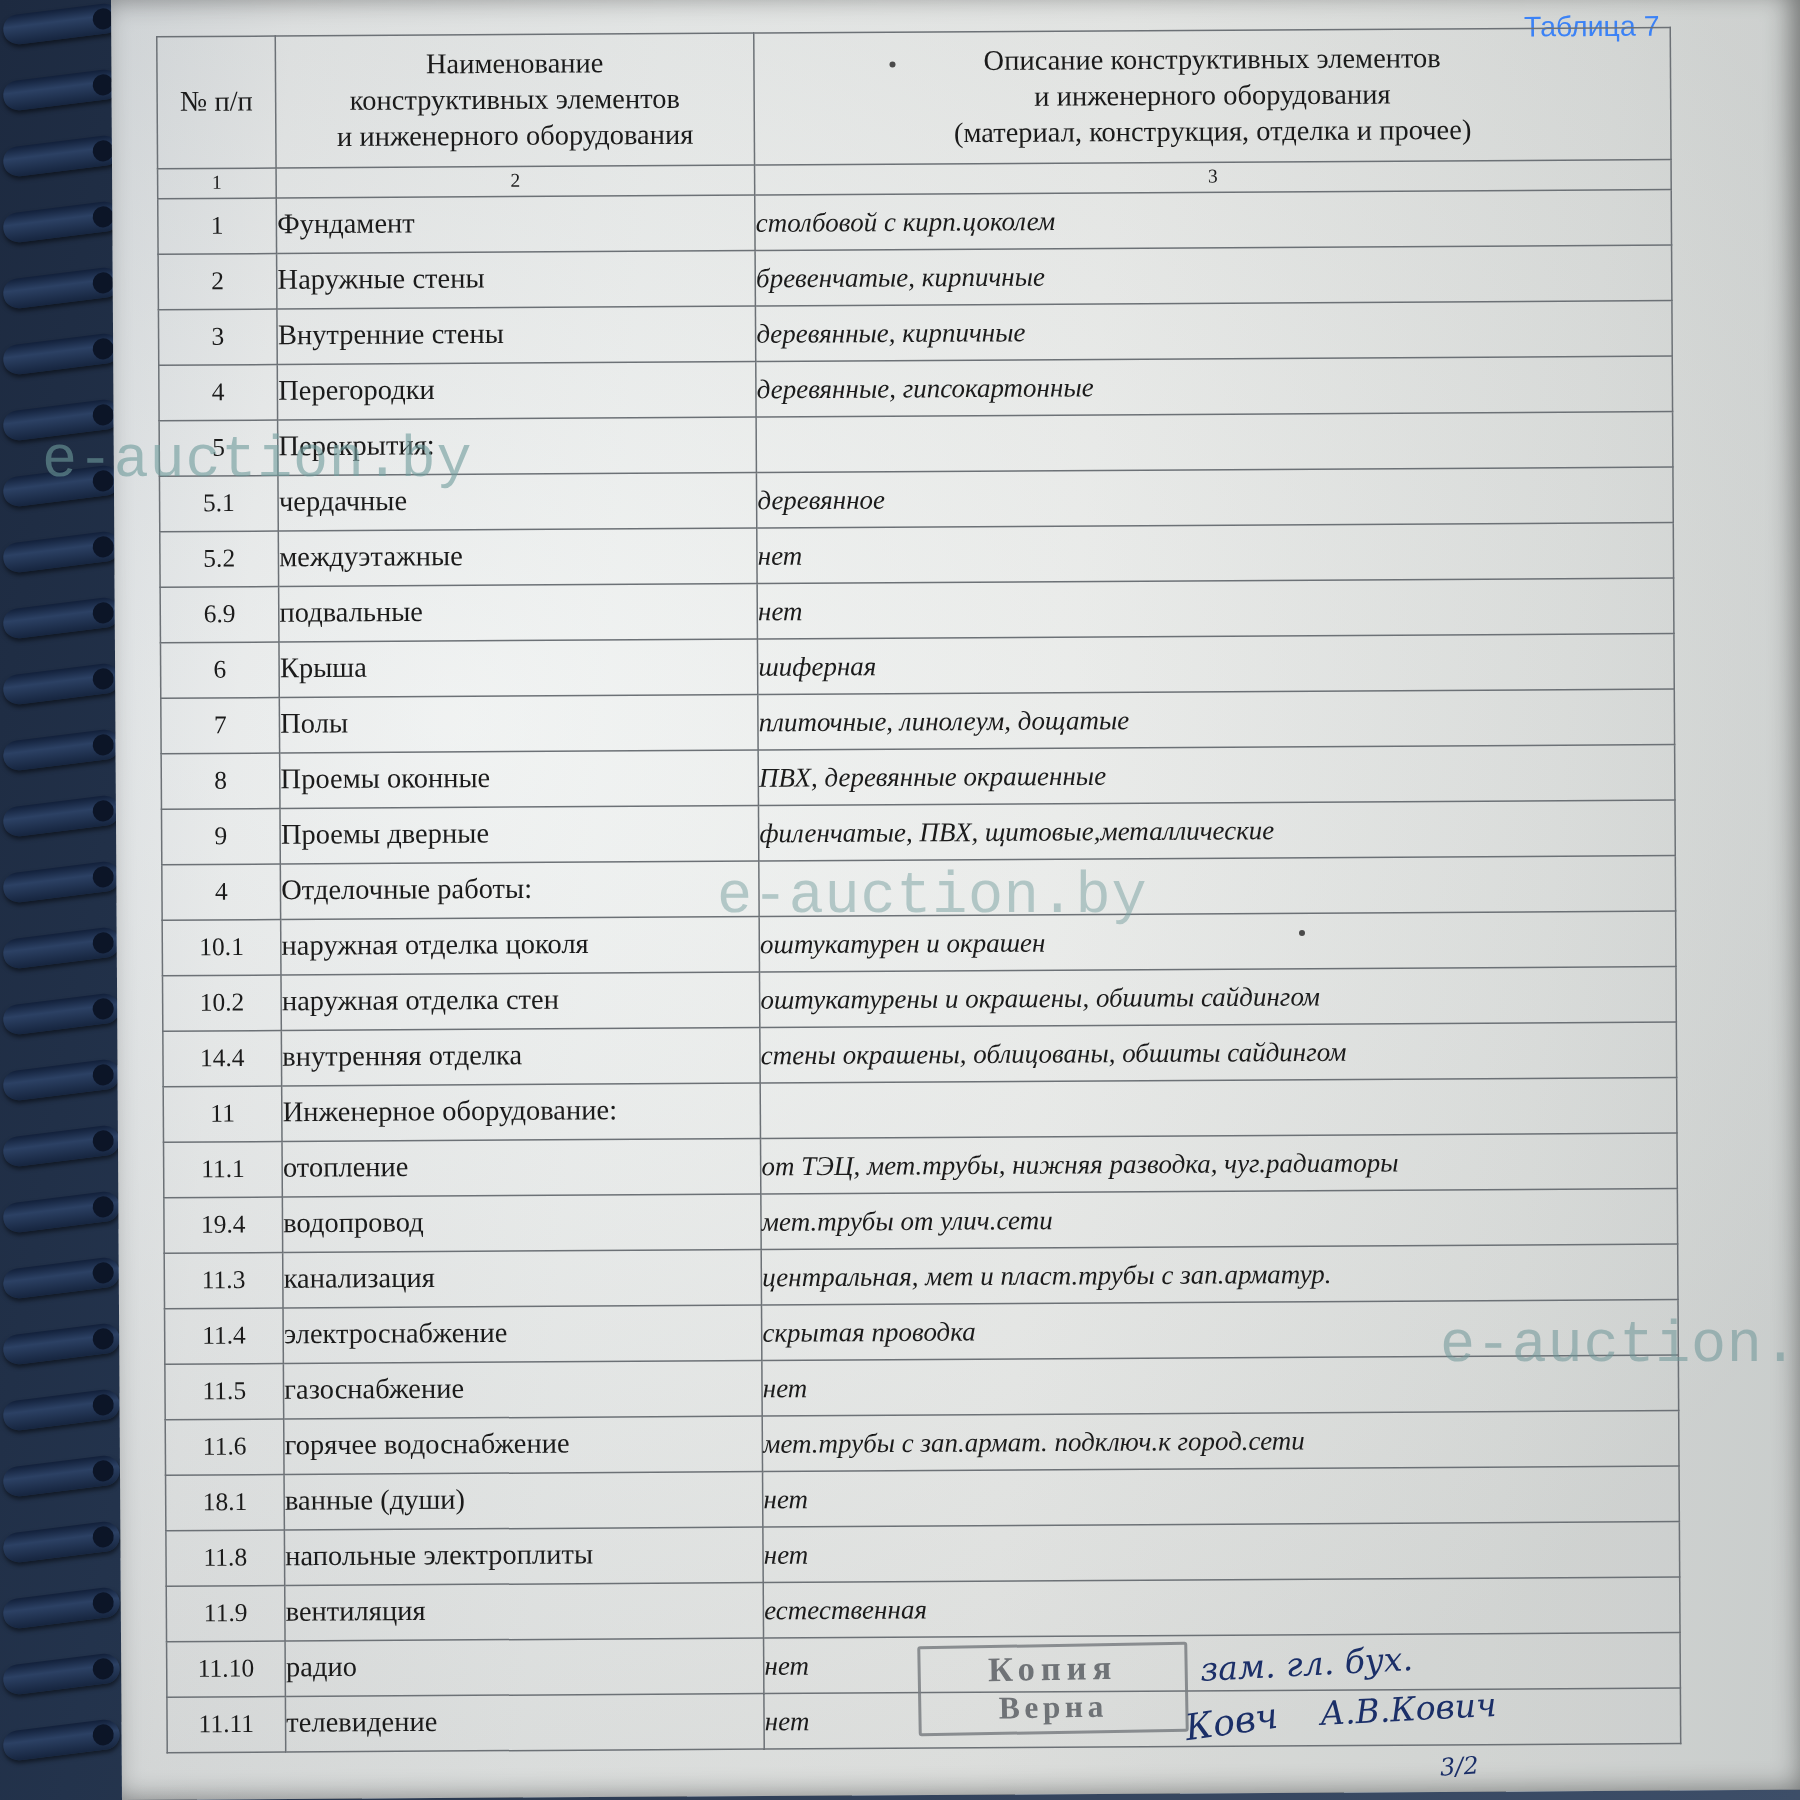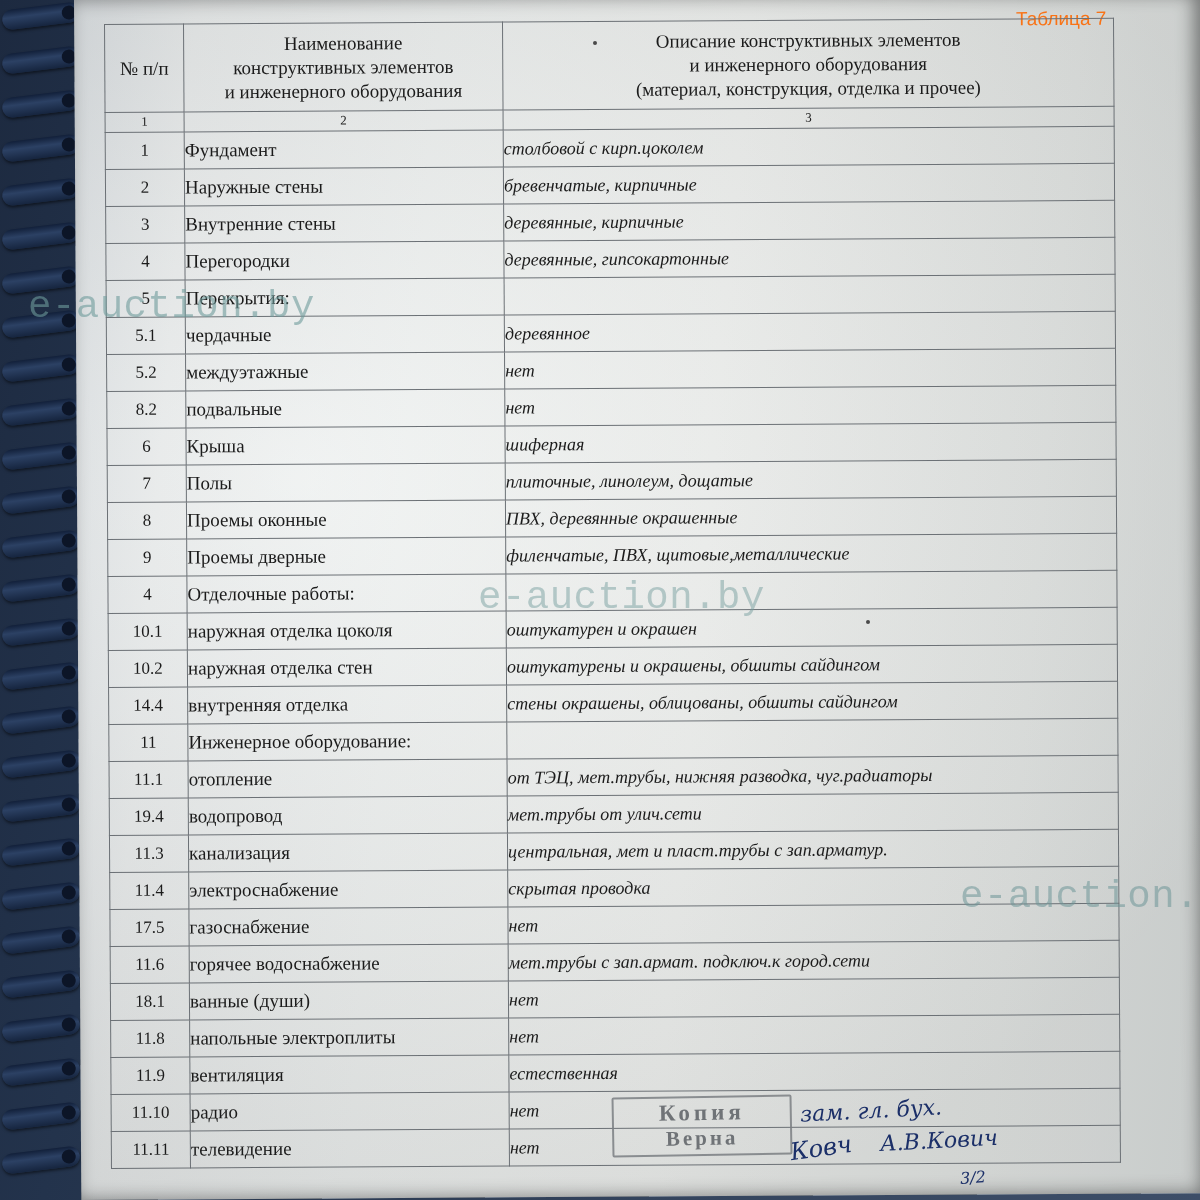--- a/index.html
+++ b/index.html
@@ -99,21 +99,21 @@
     height: 16px;
   }
   tr.row td { height: 36px; }
   .c-name.group { font-size: 19px; }
   
   .doc-title {
     position: absolute;
     right: 94px;
     top: 8px;
     font-size: 19px;
-    color: #f97316;
+    color: #3b82f6;
     font-family: "Liberation Sans", sans-serif;
     transform: rotate(-0.35deg);
   }
   
   .wm {
     position: absolute;
     font-family: Liberation Mono, monospace;
     font-size: 39px;
     color: rgba(120,160,160,0.55);
     letter-spacing: 0.5px;
@@ -299,21 +299,21 @@
             <td class="c-num">5.1</td>
             <td class="c-name">чердачные</td>
             <td class="c-desc">деревянное</td>
           </tr>
           <tr class="row">
             <td class="c-num">5.2</td>
             <td class="c-name">междуэтажные</td>
             <td class="c-desc">нет</td>
           </tr>
           <tr class="row">
-            <td class="c-num">8.2</td>
+            <td class="c-num">6.9</td>
             <td class="c-name">подвальные</td>
             <td class="c-desc">нет</td>
           </tr>
           <tr class="row">
             <td class="c-num">6</td>
             <td class="c-name">Крыша</td>
             <td class="c-desc">шиферная</td>
           </tr>
           <tr class="row">
             <td class="c-num">7</td>
@@ -369,21 +369,21 @@
             <td class="c-num">11.3</td>
             <td class="c-name">канализация</td>
             <td class="c-desc">центральная, мет и пласт.трубы с зап.арматур.</td>
           </tr>
           <tr class="row">
             <td class="c-num">11.4</td>
             <td class="c-name">электроснабжение</td>
             <td class="c-desc">скрытая проводка</td>
           </tr>
           <tr class="row">
-            <td class="c-num">17.5</td>
+            <td class="c-num">11.5</td>
             <td class="c-name">газоснабжение</td>
             <td class="c-desc">нет</td>
           </tr>
           <tr class="row">
             <td class="c-num">11.6</td>
             <td class="c-name">горячее водоснабжение</td>
             <td class="c-desc">мет.трубы с зап.армат. подключ.к город.сети</td>
           </tr>
           <tr class="row">
             <td class="c-num">18.1</td>

